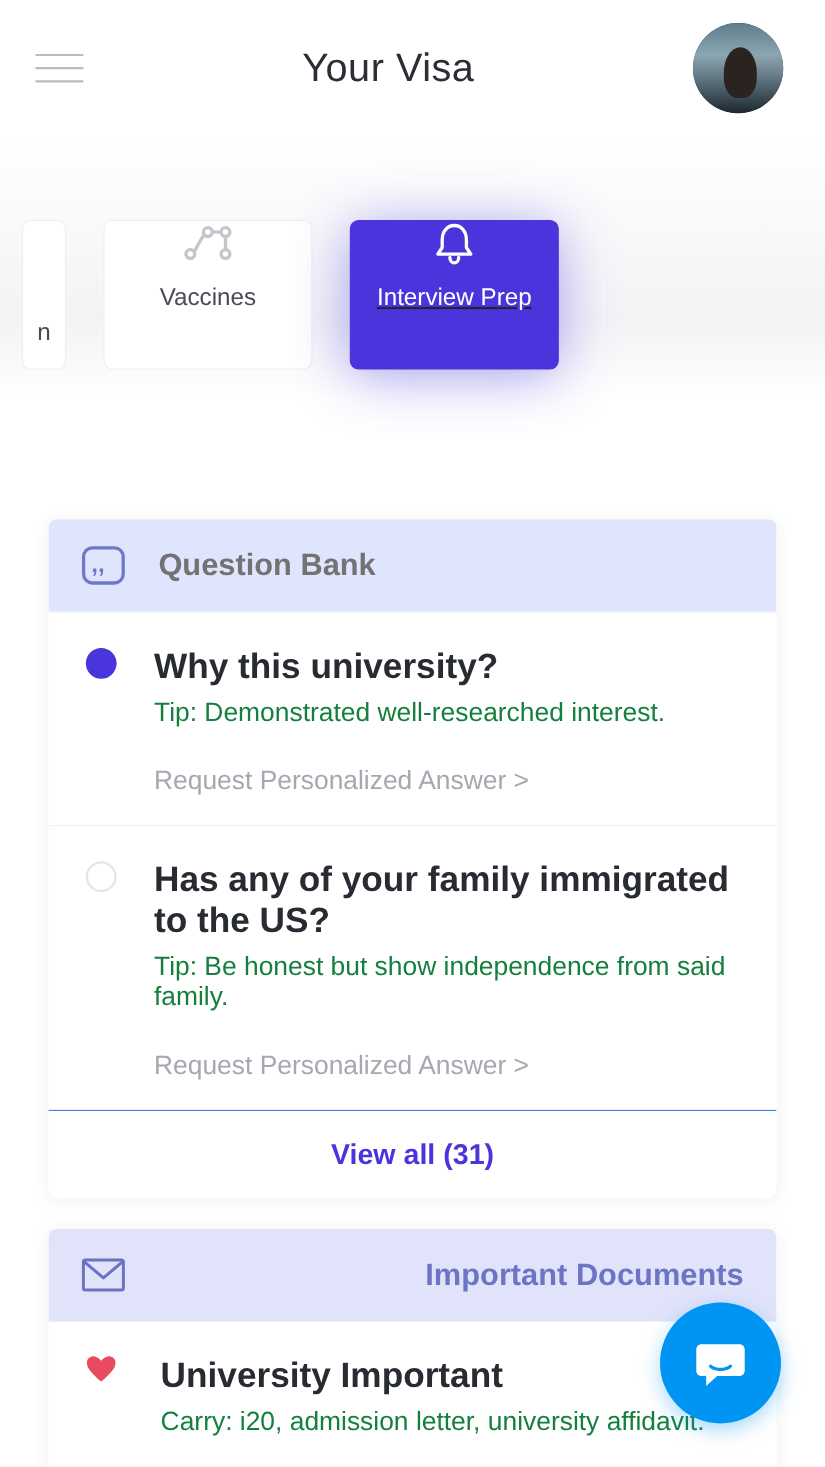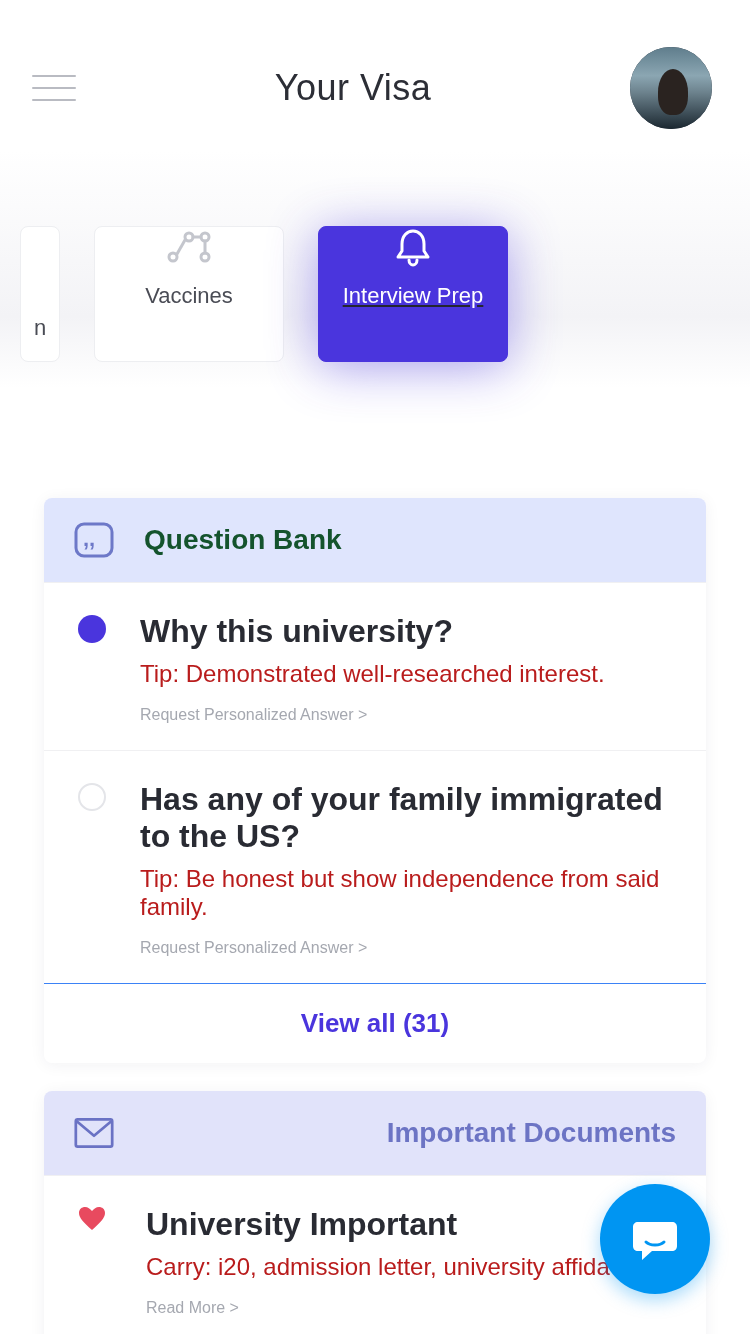--- a/index.html
+++ b/index.html
@@ -13,21 +13,20 @@
   }
 
   
   .header {
     height: 124px;
     display: flex;
     align-items: center;
     justify-content: space-between;
     padding: 0 38px 0 32px;
     background: #ffffff;
-    margin-top: 26px;
   }
   .hamburger {
     width: 44px;
     display: flex;
     flex-direction: column;
     gap: 10px;
   }
   .hamburger span {
     height: 2px;
     background: #b9bbc2;
@@ -126,46 +125,46 @@
     align-items:center;
     gap:30px;
     padding:24px 30px;
   }
   .card.qb .card-head { background:#dfe5fd; }
   .card.doc .card-head { background:#e1e3fa;justify-content:space-between; }
   .card-head svg { width:40px; height:36px; flex-shrink:0; }
   .card-head .title {
     font-size:28px;
     font-weight:600;
-    color:#14532d;
+    color:#737373;
   }
   .card.doc .card-head .title { color:#6c74c4; }
 
   .row {
     display:flex;
     gap:34px;
     padding:30px 34px 26px 34px;
     border-top:1px solid #f0f0f2;
   }
   .row:first-of-type { border-top:none; }
   .bullet {
     flex:0 0 28px;
     height:28px;
     border-radius:50%;
     margin-top:2px;
   }
   .bullet.filled { background:#4a35dd; }
   .bullet.empty  { border:2px solid #e4e5e9; }
   .row-body { flex:1; display:flex; flex-direction:column; gap:10px; }
   .q  { font-size:32px; font-weight:600; color:#292b33; }
-  .tip{ font-size:24px; color:#b91c1c; }
+  .tip{ font-size:24px; color:#15803d; }
   .link{
-    font-size:16px;
+    font-size:24px;
     color:#a5a8b0;
-    margin-top:8px;
+    margin-top:24px;
   }
   .view-all {
     text-align:center;
     padding:24px 0;
     font-size:26px;
     font-weight:600;
     color:#4a35dd;
     border-top:1px solid #3b82f6;
   }
 

